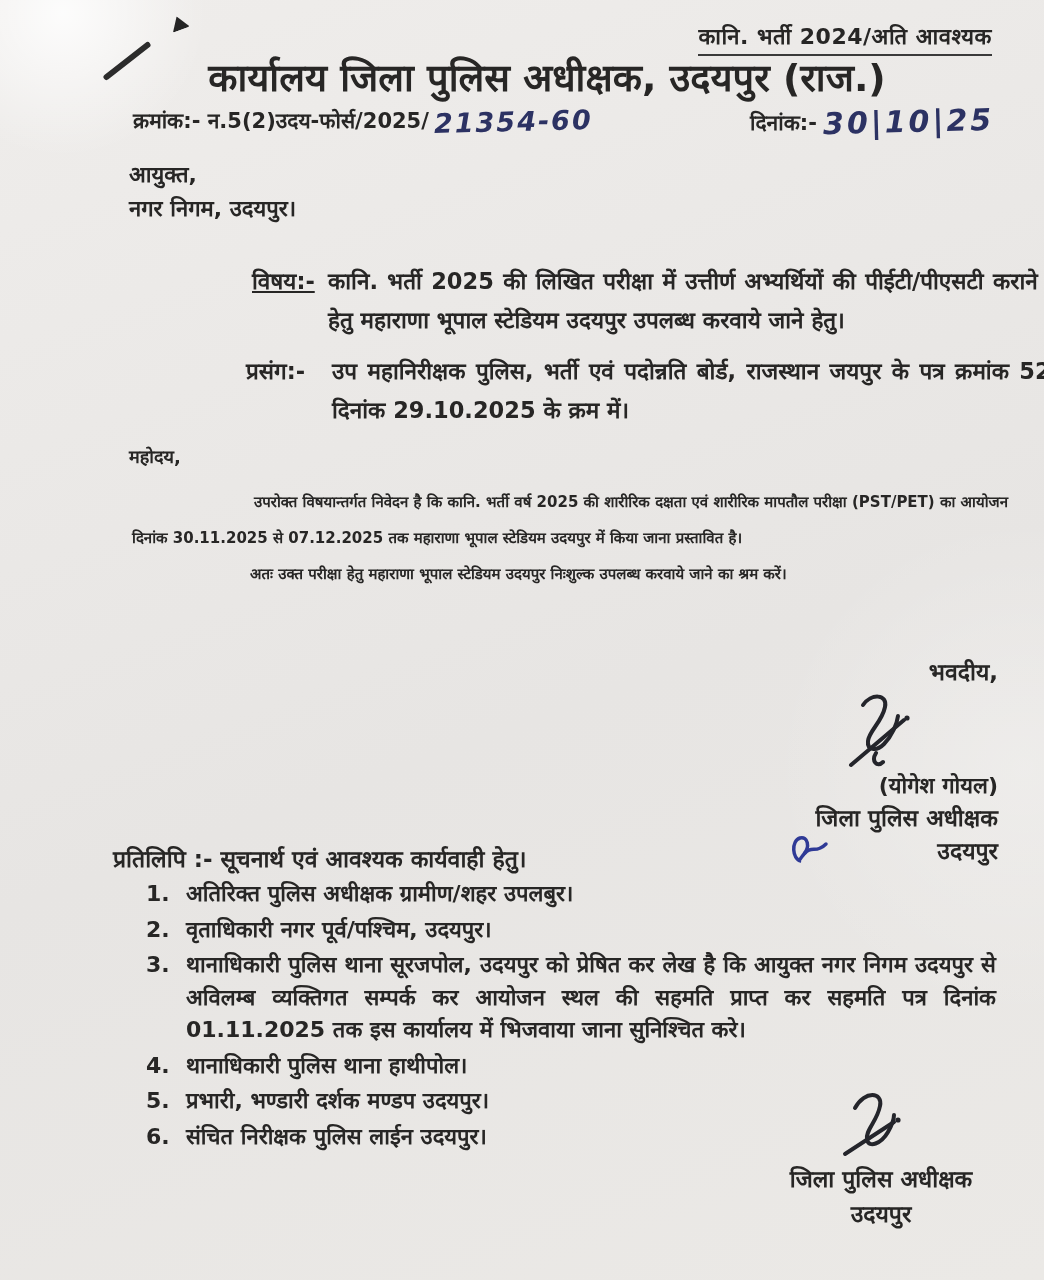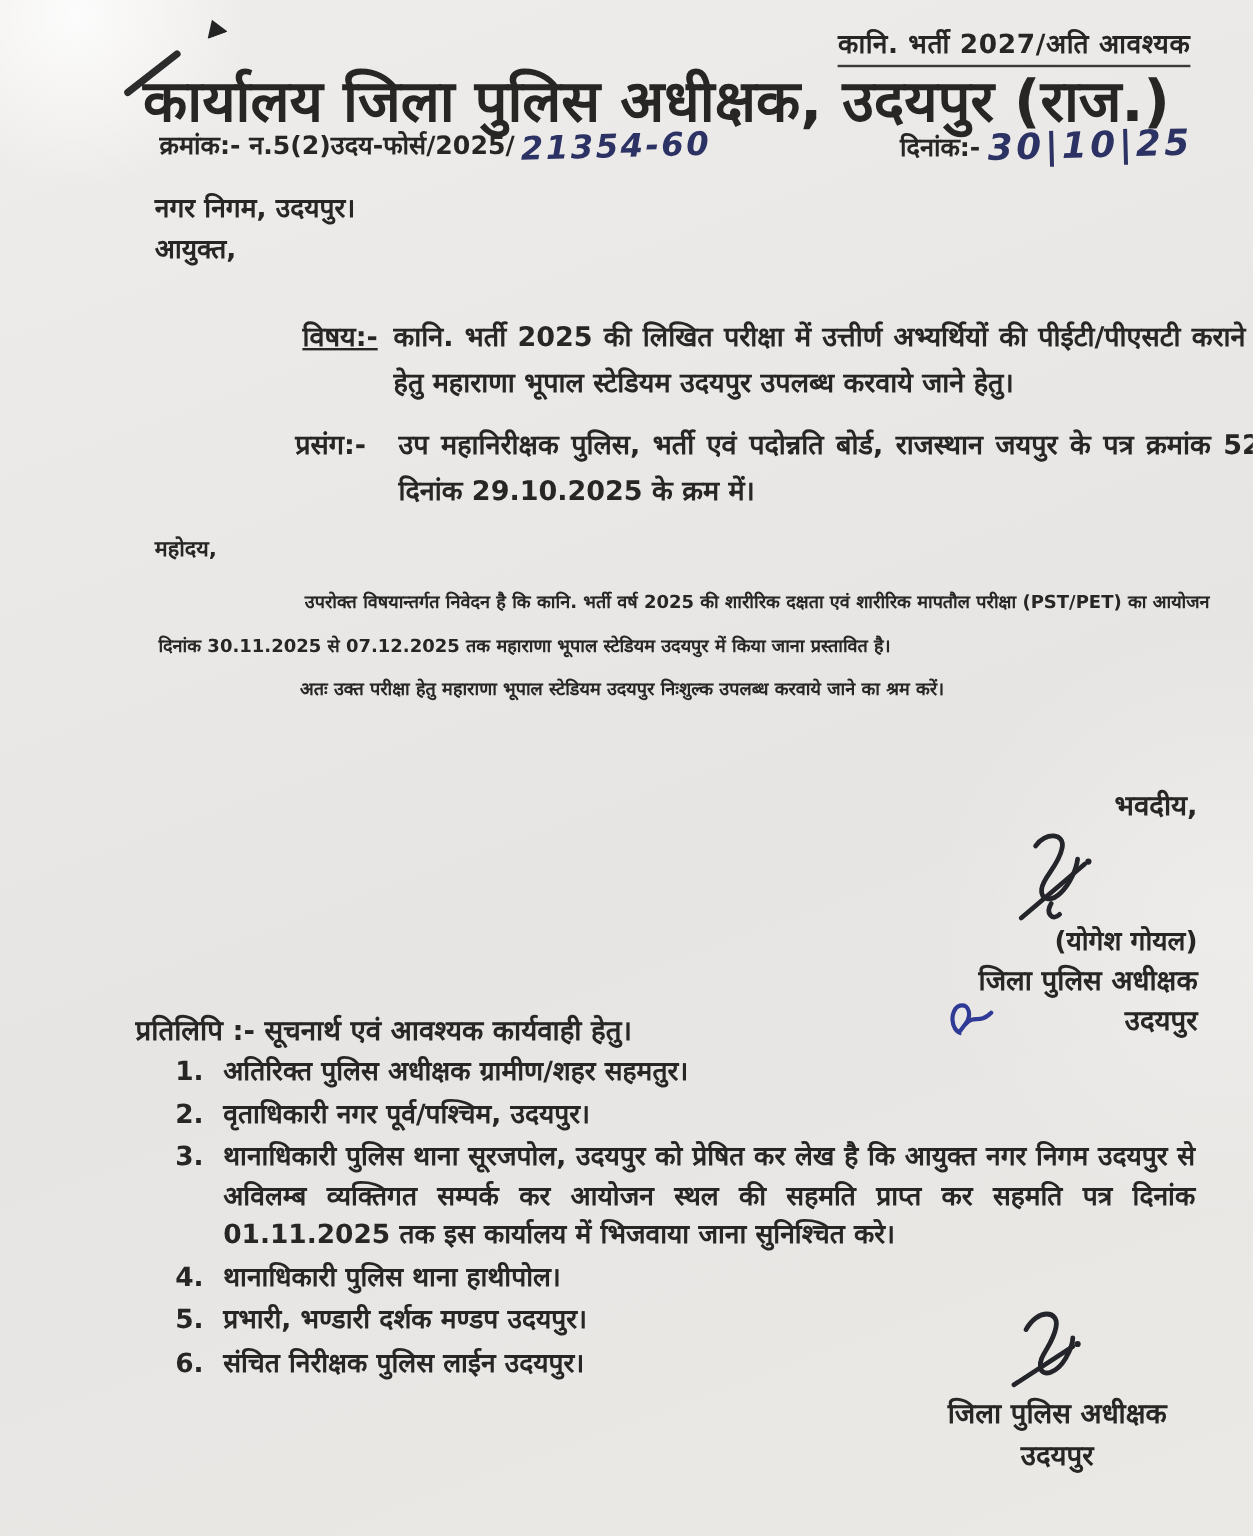--- a/index.html
+++ b/index.html
@@ -18,21 +18,21 @@
   }
   
   .pen-slash{position:absolute; left:98px; top:58px; width:58px; height:6px;
     background:#2c2c2c; transform:rotate(-38deg); border-radius:3px;}
   .pen-tick{position:absolute; left:170px; top:16px; width:0; height:0;
     border-left:9px solid transparent; border-right:9px solid transparent;
     border-bottom:14px solid #242424; transform:rotate(-20deg); border-radius:2px;}
   .tag{position:absolute; top:20px; right:52px; font-size:22px;
     border-bottom:2px solid #3a3a3a; padding-bottom:4px; letter-spacing:.5px;}
   .title{position:absolute; top:50px; left:90px; right:40px; margin:0;
-    text-align:center; font-size:48px; font-weight:700;}
+    text-align:center; font-size:38px; font-weight:700;}
   .refrow{position:absolute; top:106px; left:133px; right:40px; font-size:21px; height:50px;}
   .hand{font-style:italic; color:var(--handwriting); font-weight:600;
     letter-spacing:2px; display:inline-block; transform:rotate(-1.5deg);}
   .refnum{font-size:27px; margin-left:5px; vertical-align:-3px;}
   .datelabel{position:absolute; left:617px; top:2px;}
   .dateval{position:absolute; left:690px; top:-2px; font-size:30px; letter-spacing:3px;}
   .addressee{position:absolute; top:158px; left:129px; font-size:22px; line-height:34px;}
   .hang{position:absolute; font-size:22.5px; line-height:39px; text-align:justify;}
   .subject{top:262px; left:252px; width:744px; padding-left:76px;}
   .subject .hlabel{display:inline-block; width:76px; margin-left:-76px;text-decoration:underline;}
@@ -62,33 +62,33 @@
   .footsign .sig-svg{margin:0 auto 0;}
 </style>
 </head>
 <body>
 
 <div class="page">
 
   <div class="pen-slash"></div>
   <div class="pen-tick"></div>
 
-  <div class="tag">कानि. भर्ती 2027/अति आवश्यक</div>
+  <div class="tag">कानि. भर्ती 2024/अति आवश्यक</div>
 
   <h1 class="title">कार्यालय जिला पुलिस अधीक्षक, उदयपुर (राज.)</h1>
 
   <div class="refrow">
     <span>क्रमांक:- न.5(2)उदय-फोर्स/2025/</span><span class="hand refnum">21354-60</span>
     <span class="datelabel">दिनांक:-</span>
     <span class="hand dateval">30|10|25</span>
   </div>
 
   <div class="addressee">
+    <div>आयुक्त,</div>
     <div>नगर निगम, उदयपुर।</div>
-    <div>आयुक्त,</div>
   </div>
 
   <div class="hang subject">
     <span class="hlabel">विषय:-</span><span>कानि. भर्ती 2025 की लिखित परीक्षा में उत्तीर्ण अभ्यर्थियों की पीईटी/पीएसटी कराने हेतु हेतु महाराणा भूपाल स्टेडियम उदयपुर उपलब्ध करवाये जाने हेतु।</span>
   </div>
 
   <div class="hang prasang">
     <span class="hlabel">प्रसंग:-</span><span>उप महानिरीक्षक पुलिस, भर्ती एवं पदोन्नति बोर्ड, राजस्थान जयपुर के पत्र क्रमांक 5265 दिनांक 29.10.2025 के क्रम में।</span>
   </div>
 
@@ -115,21 +115,21 @@
         <path d="M17,20 C24,12 28,21 38,11"></path>
       </svg>
       <span>उदयपुर</span>
     </div>
   </div>
 
   <div class="copyhead">प्रतिलिपि :- सूचनार्थ एवं आवश्यक कार्यवाही हेतु।</div>
 
   <div class="copylist">
     <div class="item">
-      <span class="inum">1.</span><span>अतिरिक्त पुलिस अधीक्षक ग्रामीण/शहर सहमतुर।</span>
+      <span class="inum">1.</span><span>अतिरिक्त पुलिस अधीक्षक ग्रामीण/शहर उपलबुर।</span>
     </div>
     <div class="item">
       <span class="inum">2.</span><span>वृताधिकारी नगर पूर्व/पश्चिम, उदयपुर।</span>
     </div>
     <div class="item">
       <span class="inum">3.</span><span>थानाधिकारी पुलिस थाना सूरजपोल, उदयपुर को प्रेषित कर लेख है कि आयुक्त नगर निगम उदयपुर से अविलम्ब व्यक्तिगत सम्पर्क कर आयोजन स्थल की सहमति प्राप्त कर सहमति पत्र दिनांक 01.11.2025 तक इस कार्यालय में भिजवाया जाना सुनिश्चित करे।</span>
     </div>
     <div class="item">
       <span class="inum">4.</span><span>थानाधिकारी पुलिस थाना हाथीपोल।</span>
     </div>

